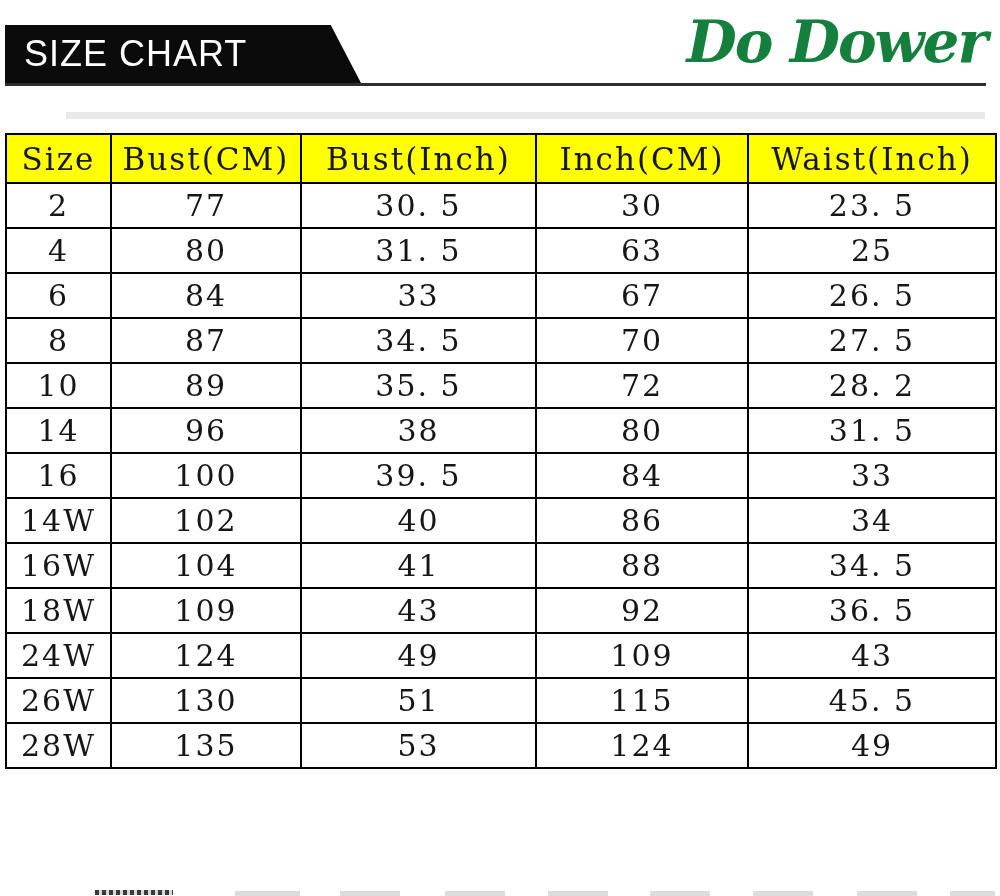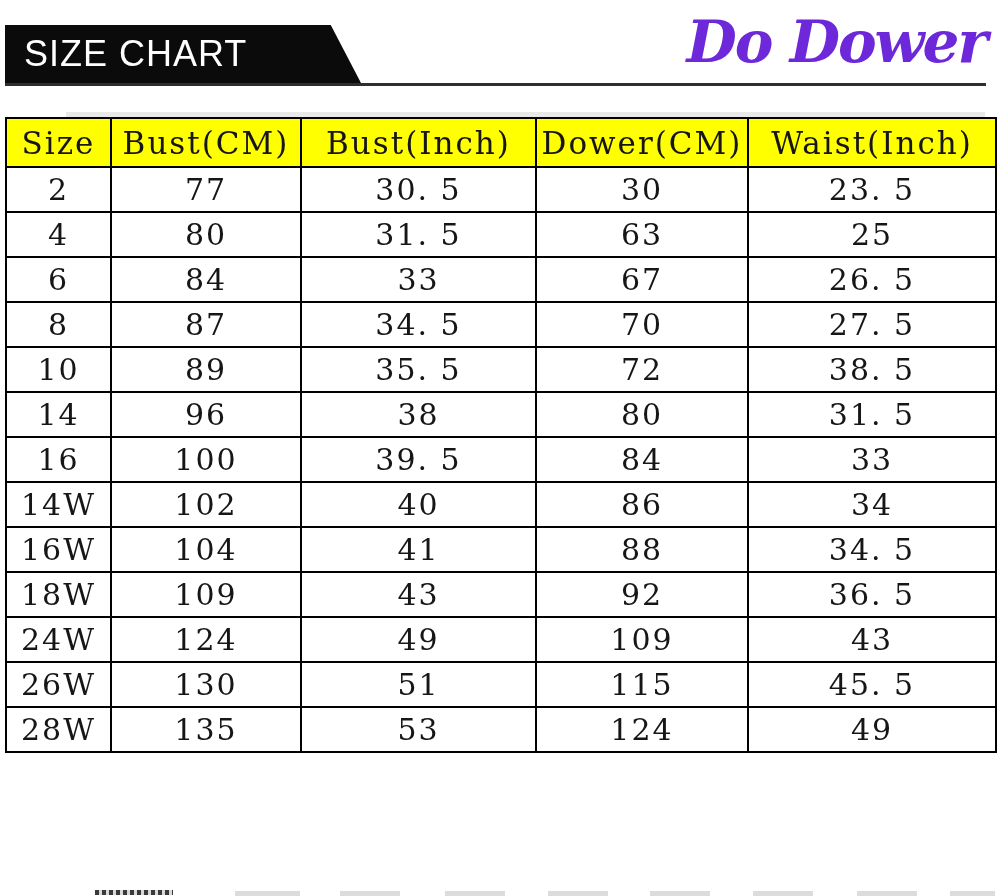--- a/index.html
+++ b/index.html
@@ -27,33 +27,33 @@
     font-family:"Liberation Sans","DejaVu Sans",sans-serif;
     font-size:36px;font-weight:400;letter-spacing:1px;
     color:#ffffff;line-height:58px;padding-left:19px;
     white-space:nowrap;
   }
   .brand-logo{
     position:absolute;top:2px;right:14px;z-index:2;
     font-family:"DejaVu Serif","Liberation Serif",serif;
     font-style:italic;font-weight:bold;
     font-size:58px;line-height:80px;letter-spacing:-2px;
-    color:#6d28d9;
+    color:#15803d;
     white-space:nowrap;
   }
 
   
   .cropped-strip-top{
     position:absolute;left:66px;top:112px;width:919px;height:7px;
     background:#e9e9e9;
   }
 
   
   table.size-table{
-    position:absolute;left:5px;top:117px;width:990px;
+    position:absolute;left:5px;top:133px;width:990px;
     border-collapse:collapse;table-layout:fixed;
     font-family:"DejaVu Serif","Liberation Serif",serif;
     z-index:1;
   }
   table.size-table th,
   table.size-table td{
     border:2px solid #000000;
     text-align:center;vertical-align:middle;
     color:#161616;
     letter-spacing:2px;
@@ -103,21 +103,21 @@
       <col style="width:190px">
       <col style="width:235px">
       <col style="width:212px">
       <col style="width:248px">
     </colgroup>
     <thead>
       <tr>
           <th>Size</th>
           <th>Bust(CM)</th>
           <th>Bust(Inch)</th>
-          <th>Dower(CM)</th>
+          <th>Inch(CM)</th>
           <th>Waist(Inch)</th>
         </tr>
     </thead>
     <tbody>
         <tr>
           <td>2</td>
           <td>77</td>
           <td>30. 5</td>
           <td>30</td>
           <td>23. 5</td>
@@ -141,21 +141,21 @@
           <td>87</td>
           <td>34. 5</td>
           <td>70</td>
           <td>27. 5</td>
         </tr>
         <tr>
           <td>10</td>
           <td>89</td>
           <td>35. 5</td>
           <td>72</td>
-          <td>38. 5</td>
+          <td>28. 2</td>
         </tr>
         <tr>
           <td>14</td>
           <td>96</td>
           <td>38</td>
           <td>80</td>
           <td>31. 5</td>
         </tr>
         <tr>
           <td>16</td>

